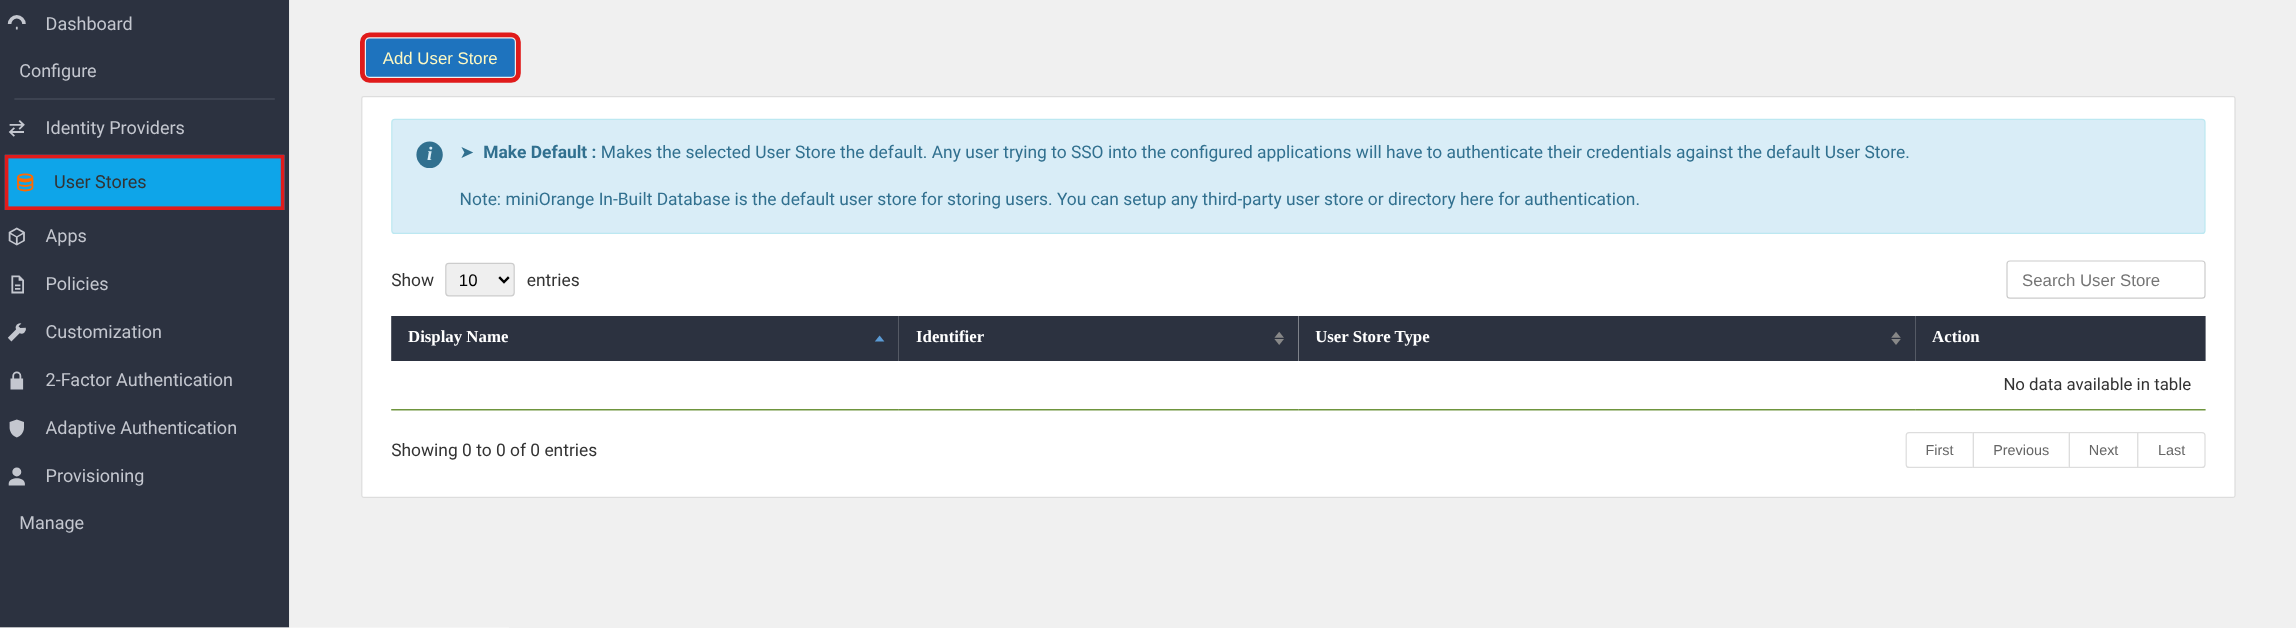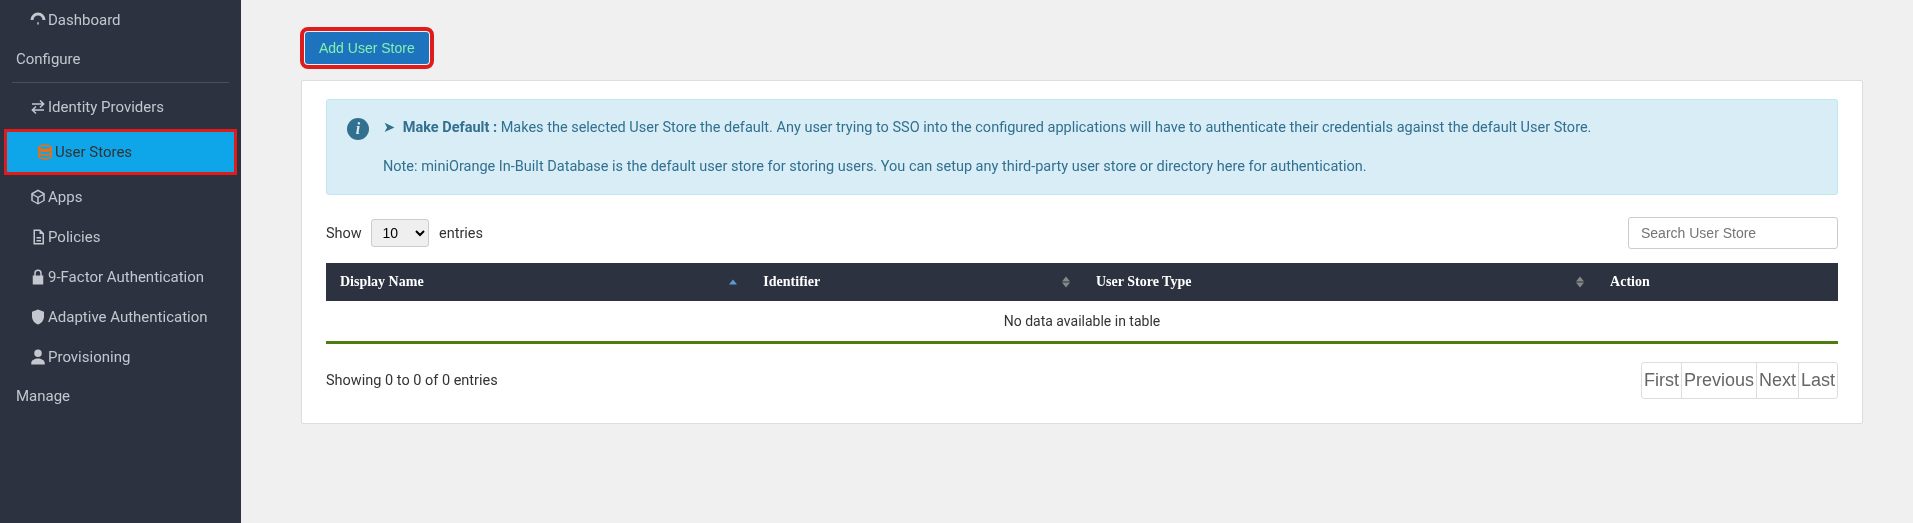--- a/index.html
+++ b/index.html
@@ -12,23 +12,24 @@
 .layout { display: flex; }
 .sidebar {
   width: 241px;
   background: #2c3240;
   color: #c4c7cf;
   min-height: 523px;
 }
 .sidebar-item {
   display: flex;
   align-items: center;
-  padding: 10px 28px;
+  padding: 10px 4px;
   cursor: pointer;
   font-size: 15px;
+  gap: 14px;
 }
 .sidebar-item.active {
   background: #0ea5e9;
   color: #333;
   border: 3px solid #e01b1b;
   margin: 2px 4px;
 }
 .sidebar-section {
   padding: 10px 16px;
   font-size: 15px;
@@ -55,21 +56,21 @@
   padding: 14px 10px 16px 4px;
 }
 .page-title {
   font-size: 17px;
   font-weight: 700;
   color: #333;
   letter-spacing: 0.3px;
 }
 .btn-primary {
   background: #1e73be;
-  color: #86efac;
+  color: #fef9c3;
   border: none;
   padding: 8px 14px;
   font-size: 14px;
   border-radius: 3px;
   cursor: pointer;
   outline: 4px solid #e01b1b;
   outline-offset: 1px;
   text-align: right;
 }
 .card {
@@ -113,21 +114,21 @@
   border-radius: 3px;
   font-size: 14px;
   margin: 0 6px;
   width: 58px;
 }
 .search-input {
   padding: 7px 12px;
   border: 1px solid #ccc;
   border-radius: 3px;
   font-size: 14px;
-  width: 210px;
+  width: 166px;
 }
 table.data-table {
   width: 100%;
   border-collapse: collapse;
 }
 .data-table thead th {
   background: #2c3240;
   color: #fff;
   text-align: left;
   padding: 11px 14px;
@@ -143,42 +144,42 @@
   transform: translateY(-50%);
   display: flex;
   flex-direction: column;
   gap: 1px;
 }
 .sort-ind .tri { width: 0; height: 0; border-left: 4.5px solid transparent; border-right: 4.5px solid transparent; }
 .sort-ind .up { border-bottom: 5px solid #888; }
 .sort-ind .down { border-top: 5px solid #888; }
 .sort-ind .up.active { border-bottom-color: #5b9bd5; }
 .data-table tbody td {
-  text-align: center;
+  text-align: right;
   padding: 12px;
-  border-bottom: 3px solid #4d7c0f;
+  border-bottom: 1px solid #4d7c0f;
   font-size: 14px;
   color: #333;
 }
 .table-footer {
   display: flex;
   justify-content: space-between;
   align-items: center;
   margin-top: 18px;
   font-size: 14.5px;
   gap: 29px;
 }
 .pagination { display: flex; gap: 0; }
 .pagination .pbtn {
-  padding: 7px 2px;
+  padding: 7px 16px;
   border: 1px solid #ddd;
   background: #fff;
   color: #666;
   cursor: pointer;
-  font-size: 18px;
+  font-size: 12px;
   margin-left: -1px;
 }
 .pagination .pbtn:first-child { border-radius: 3px 0 0 3px; }
 .pagination .pbtn:last-child { border-radius: 0 3px 3px 0; }
 </style>
 </head>
 <body>
 
 <div class="layout">
   <nav class="sidebar">
@@ -220,24 +221,32 @@
       <span class="icon">
           <svg viewBox="0 0 24 24">
             <path d="M6 2h9l5 5v15H6zm2 2v16h10V8h-4V4zm2 8h6v2h-6zm0 4h6v2h-6z"></path>
           </svg>
         </span>
       <span>Policies</span>
     </div>
     <div class="sidebar-item">
       <span class="icon">
           <svg viewBox="0 0 24 24">
+            <path d="M22 6.9a5 5 0 0 1-6.9 6L6 22l-4-4 9.1-9.1a5 5 0 0 1 6-6.9l-3.2 3.2 2 2z"></path>
+          </svg>
+        </span>
+      <span>Customization</span>
+    </div>
+    <div class="sidebar-item">
+      <span class="icon">
+          <svg viewBox="0 0 24 24">
             <path d="M12 2a5 5 0 0 0-5 5v3H5v12h14V10h-2V7a5 5 0 0 0-5-5zm-3 5a3 3 0 1 1 6 0v3H9z"></path>
           </svg>
         </span>
-      <span>9-Factor Authentication</span>
+      <span>2-Factor Authentication</span>
     </div>
     <div class="sidebar-item">
       <span class="icon">
           <svg viewBox="0 0 24 24">
             <path d="M12 2 4 5v6c0 5 3.4 9.7 8 11 4.6-1.3 8-6 8-11V5z"></path>
           </svg>
         </span>
       <span>Adaptive Authentication</span>
     </div>
     <div class="sidebar-item">

